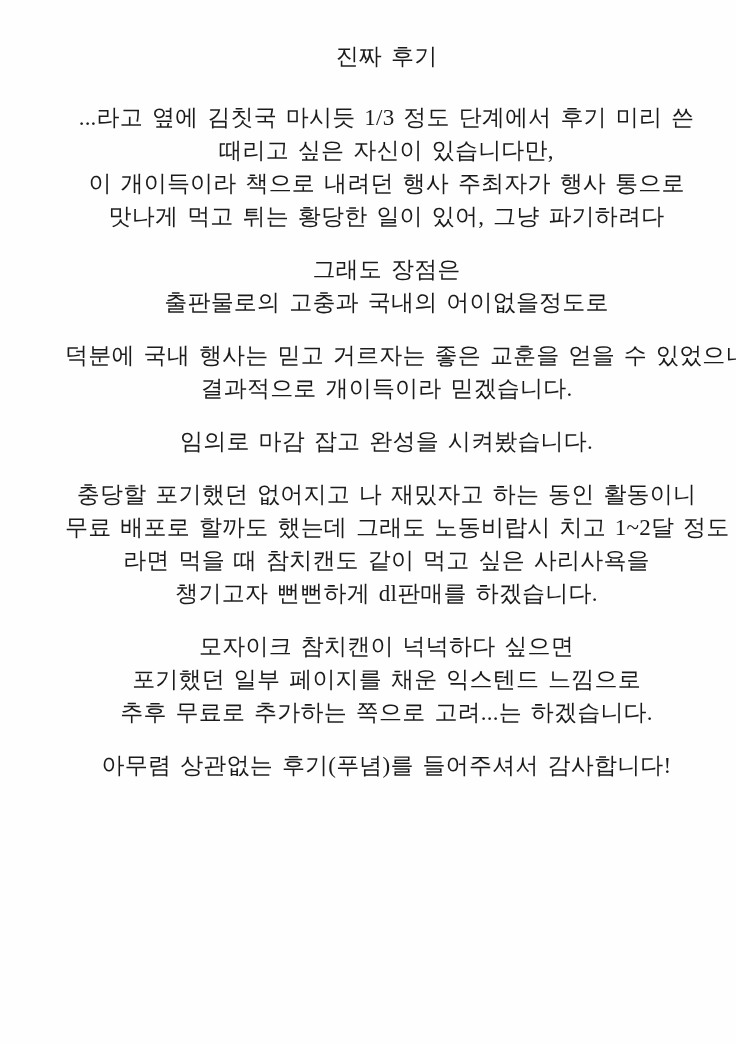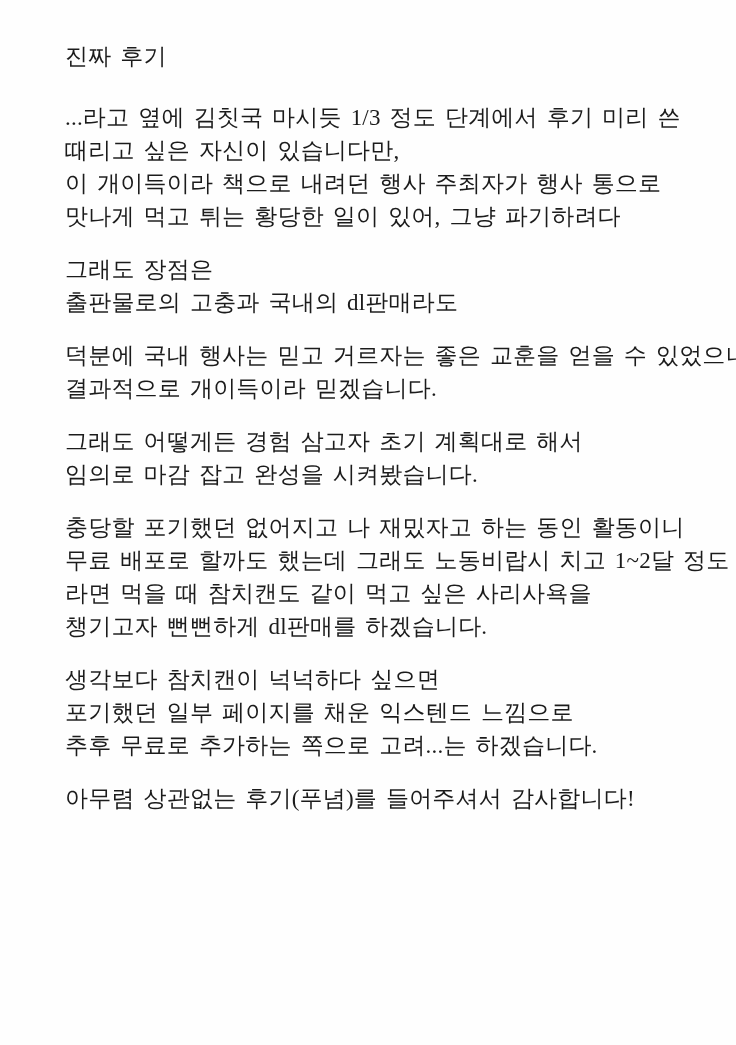--- a/index.html
+++ b/index.html
@@ -15,20 +15,21 @@
     background: #fefefe;
     color: #1b1b1b;
     font-family: "Liberation Serif", "DejaVu Serif", serif;
     font-size: 23px;
     line-height: 33px;
     font-weight: 400;
     padding: 40px 28px 15px 65px;
     overflow: hidden;
     word-spacing: 3px;
     letter-spacing: 0.2px;
+    text-align: center;
   }
   .doc-title {
     font-size: 23px;
     font-weight: 400;
     margin: 0 0 28px 0;
     line-height: 33px;
   }
   .para {
     margin: 0 0 20px 0;
   }
@@ -46,42 +47,41 @@
 
   <p class="para">
     <span class="line">...라고 옆에 김칫국 마시듯 1/3 정도 단계에서 후기 미리 쓴</span>
     <span class="line">때리고 싶은 자신이 있습니다만,</span>
     <span class="line">이 개이득이라 책으로 내려던 행사 주최자가 행사 통으로</span>
     <span class="line">맛나게 먹고 튀는 황당한 일이 있어, 그냥 파기하려다</span>
   </p>
 
   <p class="para">
     <span class="line">그래도 장점은</span>
-    <span class="line">출판물로의 고충과 국내의 dl판매라도</span>
+    <span class="line">출판물로의 고충과 국내의 어이없을정도로</span>
   </p>
 
   <p class="para">
     <span class="line">덕분에 국내 행사는 믿고 거르자는 좋은 교훈을 얻을 수 있었으니</span>
     <span class="line">결과적으로 개이득이라 믿겠습니다.</span>
   </p>
 
   <p class="para">
-    <span class="line">그래도 어떻게든 경험 삼고자 초기 계획대로 해서</span>
     <span class="line">임의로 마감 잡고 완성을 시켜봤습니다.</span>
   </p>
 
   <p class="para">
     <span class="line">충당할 포기했던 없어지고 나 재밌자고 하는 동인 활동이니</span>
     <span class="line">무료 배포로 할까도 했는데 그래도 노동비랍시 치고 1~2달 정도</span>
     <span class="line">라면 먹을 때 참치캔도 같이 먹고 싶은 사리사욕을</span>
     <span class="line">챙기고자 뻔뻔하게 dl판매를 하겠습니다.</span>
   </p>
 
   <p class="para">
-    <span class="line">생각보다 참치캔이 넉넉하다 싶으면</span>
+    <span class="line">모자이크 참치캔이 넉넉하다 싶으면</span>
     <span class="line">포기했던 일부 페이지를 채운 익스텐드 느낌으로</span>
     <span class="line">추후 무료로 추가하는 쪽으로 고려...는 하겠습니다.</span>
   </p>
 
   <p class="para">
     <span class="line">아무렴 상관없는 후기(푸념)를 들어주셔서 감사합니다!</span>
   </p>
 
 </div>
 

